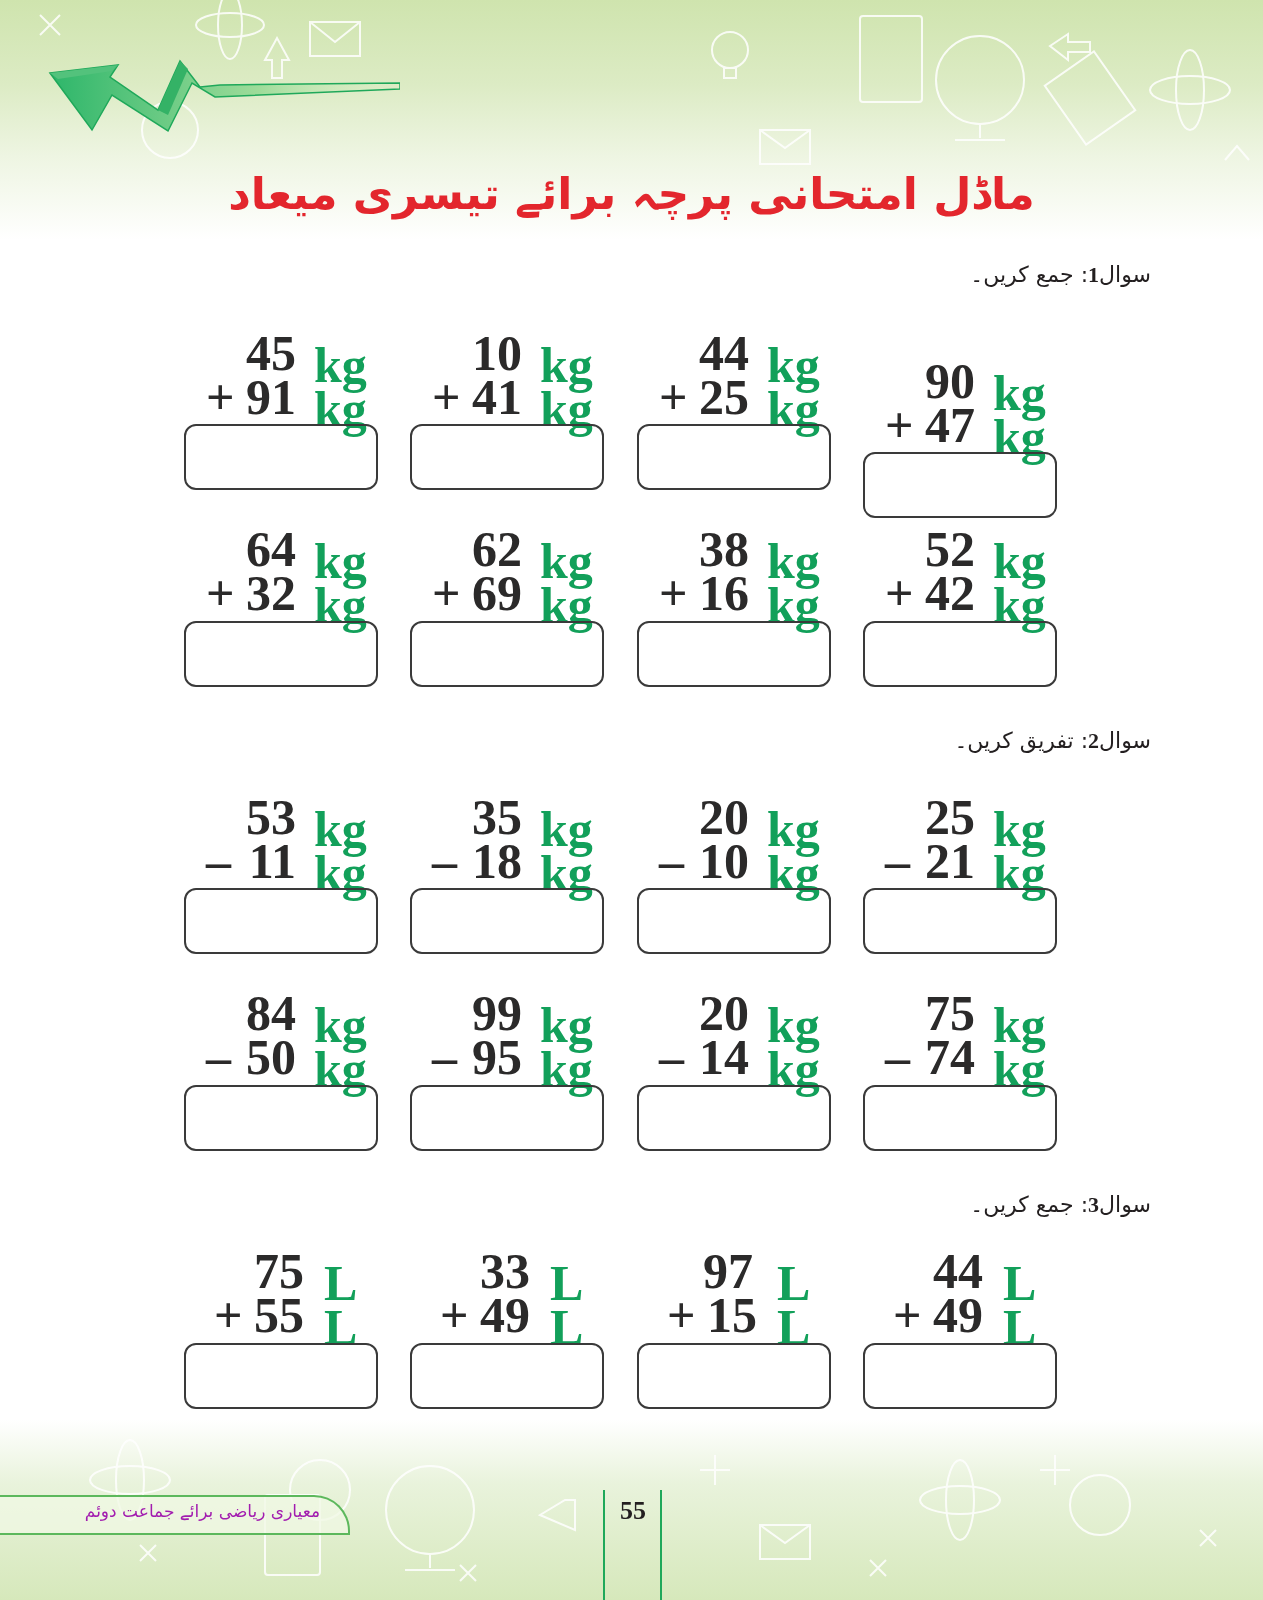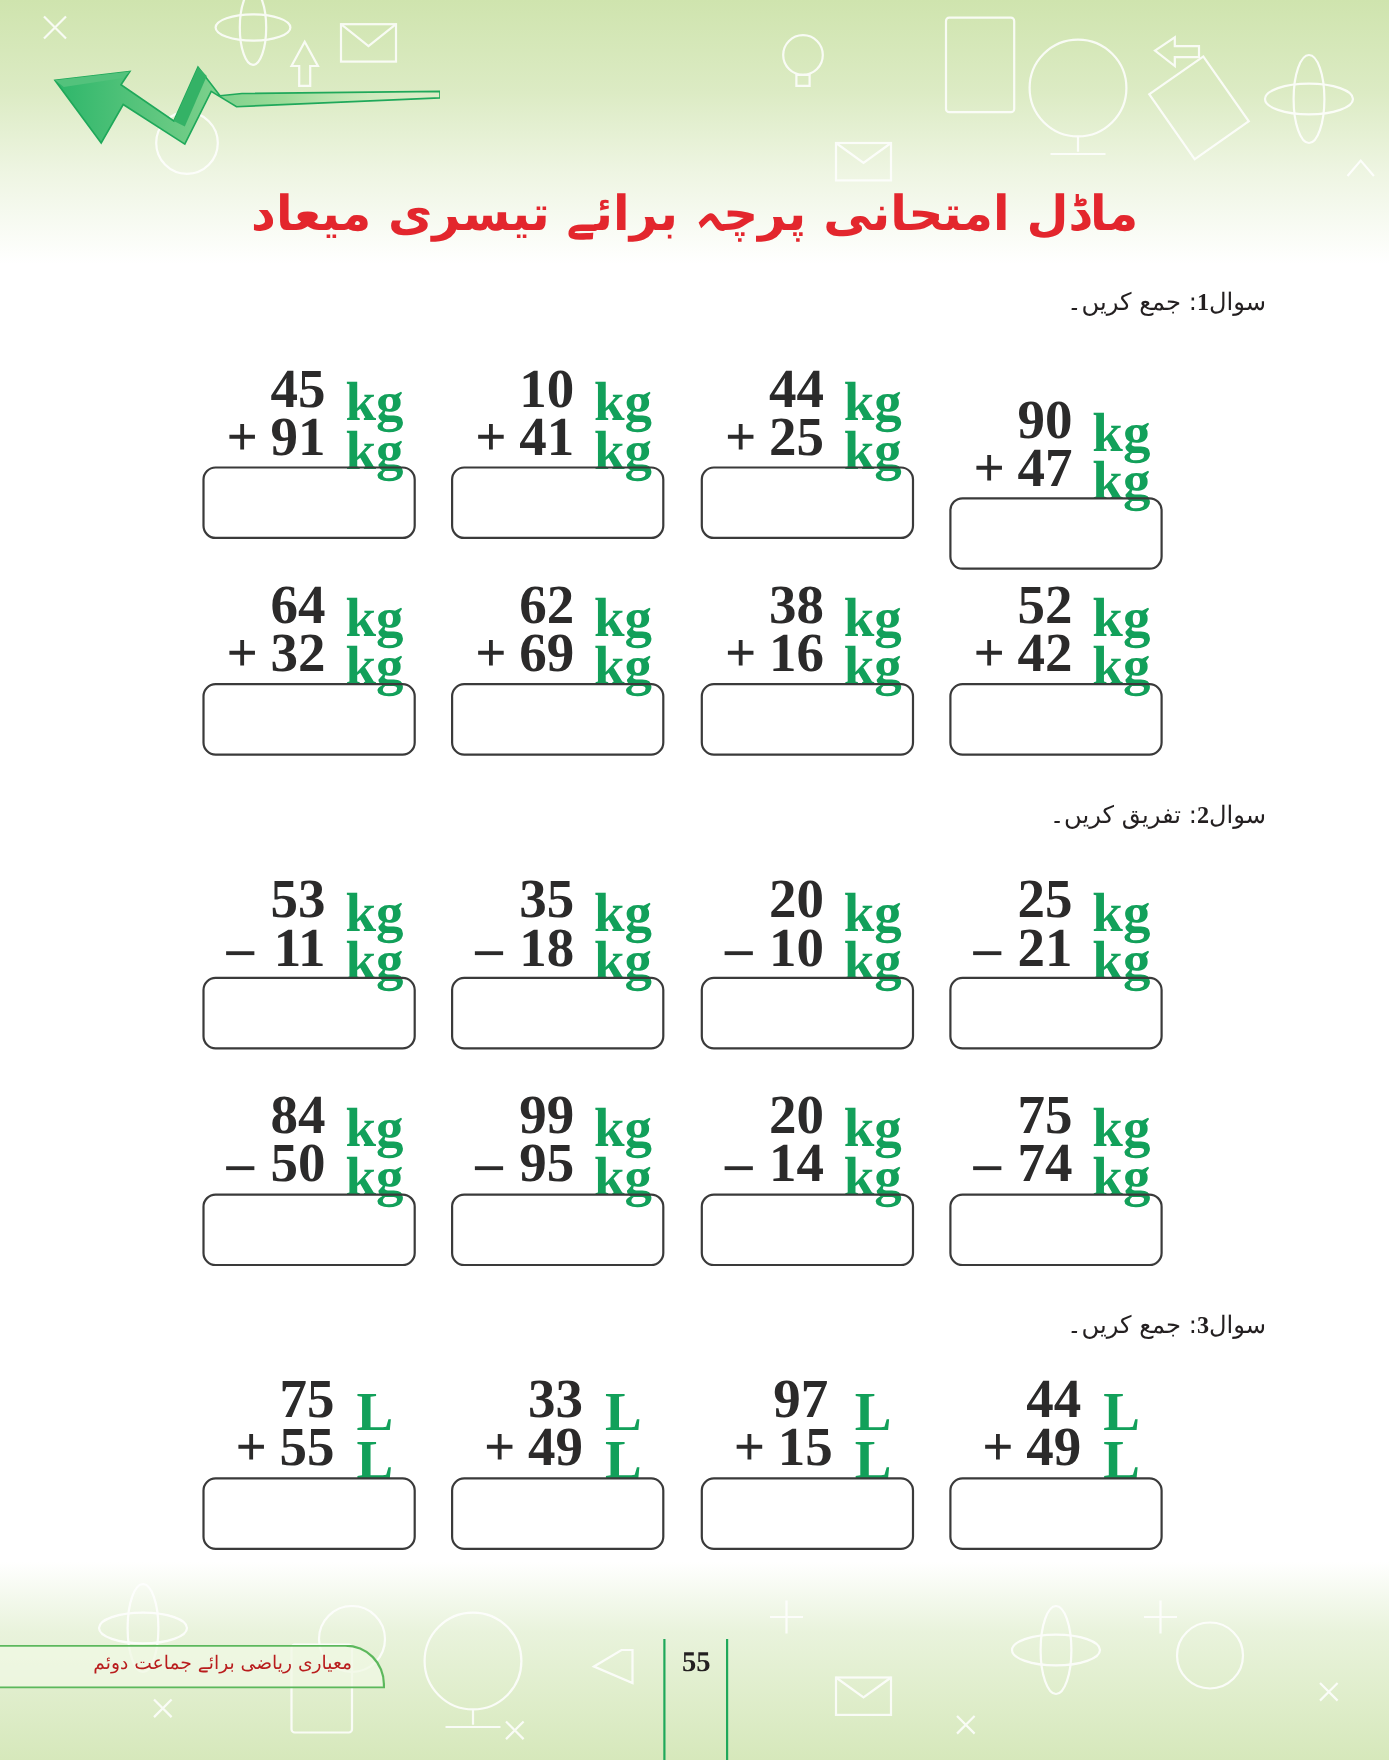--- a/index.html
+++ b/index.html
@@ -48,21 +48,21 @@
     }
 
     .footer-tab {
       position: absolute; left: 0; top: 1495px; width: 350px; height: 40px;
       border-top: 2px solid #5cb85c; border-right: 2px solid #5cb85c; border-bottom: 2px solid #5cb85c;
       border-top-right-radius: 36px; box-sizing: border-box;
       background: rgba(240, 248, 228, 0.75);
     }
     .footer-text {
       position: absolute; right: 28px; top: 4px; direction: rtl;
-      font-family: "DejaVu Sans", sans-serif; font-size: 17px; color: #b91c1c;
+      font-family: "DejaVu Sans", sans-serif; font-size: 17px; color: #a21caf;
     }
     .page-rule { position: absolute; top: 1490px; width: 2px; height: 110px; background: #1fa85a; }
     .page-number {
       position: absolute; left: 603px; top: 1496px; width: 50px; text-align: center;
       font-family: "Liberation Serif", serif; font-weight: bold; font-size: 26px; color: #231f20;
     }
   </style>
 </head>
 <body>
 

